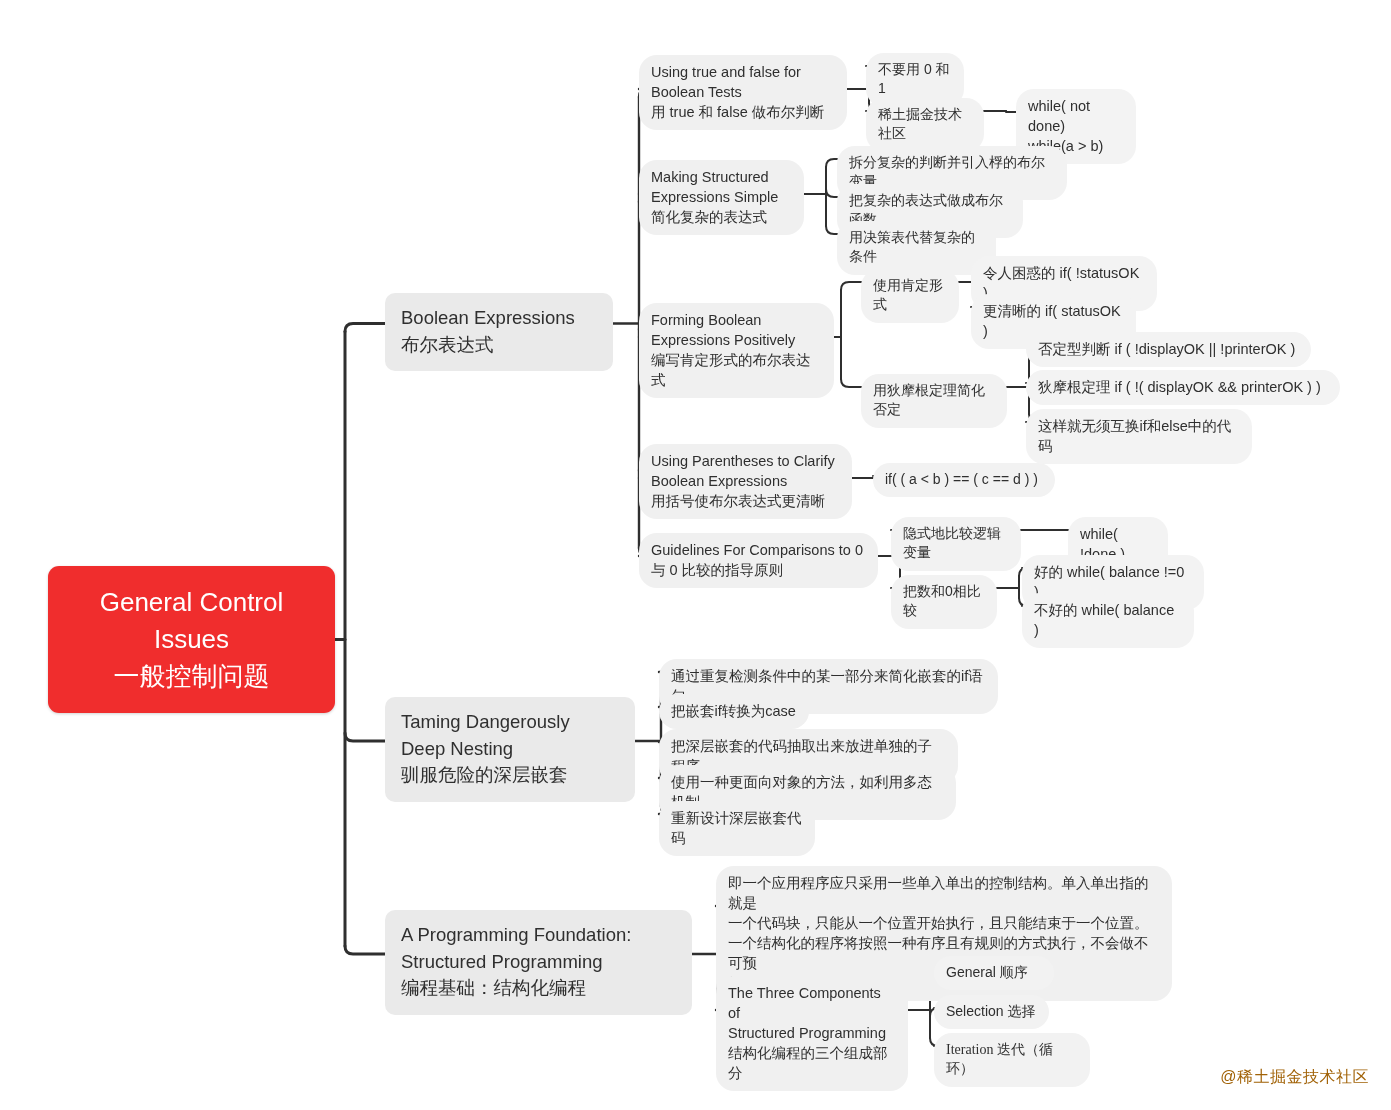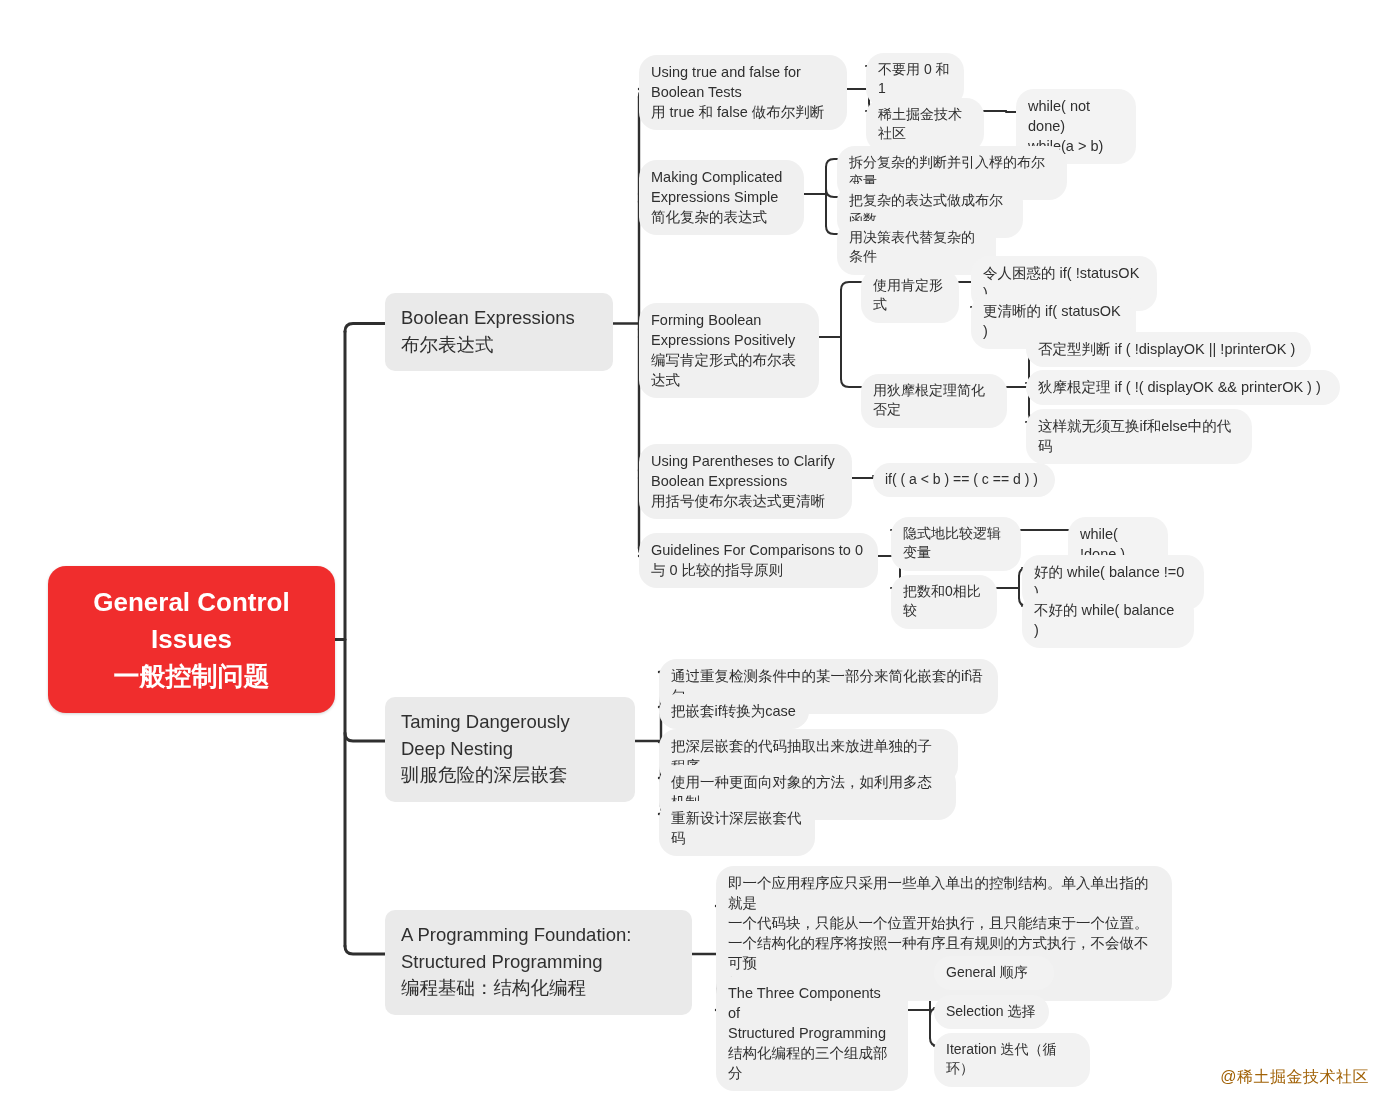--- a/index.html
+++ b/index.html
@@ -35,23 +35,23 @@
     background: #eeeeee;
     padding: 7px 12px 8px 12px;
     line-height: 1.38;
     white-space: pre-line;
     color: #2f2f2f;
   }
   
   .root {
     background: #f02d2d;
     color: #ffffff;
-    border-radius: 18px;
+    border-radius: 11px;
     text-align: center;
-    font-weight: bold;
+    font-weight: normal;
     font-size: 26px;
     line-height: 1.42;
     padding: 18px 14px;
     box-shadow: 0 1px 3px rgba(0,0,0,0.18);
   }
   .lvl1 {
     font-size: 18.5px;
     line-height: 1.44;
     padding: 12px 16px 13px 16px;
     border-radius: 10px;
@@ -154,27 +154,27 @@
 一般控制问题</div>
       <div class="node lvl1" style="left: 385px; top: 293px; width: 228px; min-height: 61px;">Boolean Expressions
 布尔表达式</div>
       <div class="node lvl2" style="left: 639px; top: 55px; width: 208px; min-height: 68px;">Using true and false for
 Boolean Tests
 用 true 和 false 做布尔判断</div>
       <div class="node lvl3" style="left: 866px; top: 53px; width: 98px; min-height: 26px;">不要用 0 和 1</div>
       <div class="node lvl3" style="left: 866px; top: 98px; width: 118px; min-height: 26px;">稀土掘金技术社区</div>
       <div class="node lvl4" style="left: 1016px; top: 89px; width: 120px; min-height: 46px;">while( not done)
 while(a &gt; b)</div>
-      <div class="node lvl2" style="left: 639px; top: 160px; width: 165px; min-height: 68px;">Making Complicated
+      <div class="node lvl2" style="left: 639px; top: 160px; width: 165px; min-height: 68px;">Making Structured
 Expressions Simple
 简化复杂的表达式</div>
       <div class="node lvl3" style="left: 837px; top: 146px; width: 230px; min-height: 26px;">拆分复杂的判断并引入桴的布尔变量</div>
       <div class="node lvl3" style="left: 837px; top: 184px; width: 186px; min-height: 26px;">把复杂的表达式做成布尔函数</div>
       <div class="node lvl3" style="left: 837px; top: 221px; width: 159px; min-height: 26px;">用决策表代替复杂的条件</div>
-      <div class="node lvl2" style="left: 639px; top: 303px; width: 180px; min-height: 68px;">Forming Boolean
+      <div class="node lvl2" style="left: 639px; top: 303px; width: 195px; min-height: 68px;">Forming Boolean
 Expressions Positively
 编写肯定形式的布尔表达式</div>
       <div class="node lvl3" style="left: 861px; top: 269px; width: 98px; min-height: 26px;">使用肯定形式</div>
       <div class="node lvl4" style="left: 971px; top: 256px; width: 186px; min-height: 26px;">令人困惑的  if( !statusOK )</div>
       <div class="node lvl4" style="left: 971px; top: 294px; width: 165px; min-height: 26px;">更清晰的 if( statusOK )</div>
       <div class="node lvl3" style="left: 861px; top: 374px; width: 146px; min-height: 26px;">用狄摩根定理简化否定</div>
       <div class="node lvl4" style="left: 1026px; top: 332px; width: 285px; min-height: 26px;">否定型判断 if ( !displayOK || !printerOK )</div>
       <div class="node lvl4" style="left: 1026px; top: 370px; width: 314px; min-height: 26px;">狄摩根定理 if ( !( displayOK &amp;&amp; printerOK ) )</div>
       <div class="node lvl4" style="left: 1026px; top: 409px; width: 226px; min-height: 26px;">这样就无须互换if和else中的代码</div>
       <div class="node lvl2" style="left: 639px; top: 444px; width: 213px; min-height: 68px;">Using Parentheses to Clarify
@@ -201,16 +201,16 @@
 编程基础：结构化编程</div>
       <div class="node lvl2" style="left: 716px; top: 866px; width: 456px; min-height: 80px;">即一个应用程序应只采用一些单入单出的控制结构。单入单出指的就是
 一个代码块，只能从一个位置开始执行，且只能结束于一个位置。
 一个结构化的程序将按照一种有序且有规则的方式执行，不会做不可预
 知的随便跳转</div>
       <div class="node lvl2" style="left: 716px; top: 976px; width: 192px; min-height: 68px;">The Three Components of
 Structured Programming
 结构化编程的三个组成部分</div>
       <div class="node lvl3" style="left: 934px; top: 956px; width: 120px; min-height: 26px;">General 顺序</div>
       <div class="node lvl3" style="left: 934px; top: 995px; width: 115px; min-height: 26px;">Selection 选择</div>
-      <div class="node lvl3" style="left: 934px; top: 1033px; width: 156px; min-height: 26px;">Iteration 迭代（循环）</div>
+      <div class="node lvl3" style="left: 934px; top: 1033px; width: 156px; min-height: 26px; font-family: Liberation Serif, serif;">Iteration 迭代（循环）</div>
     </div>
   <div class="watermark">@稀土掘金技术社区</div>
 </div>
 
 </body></html>

